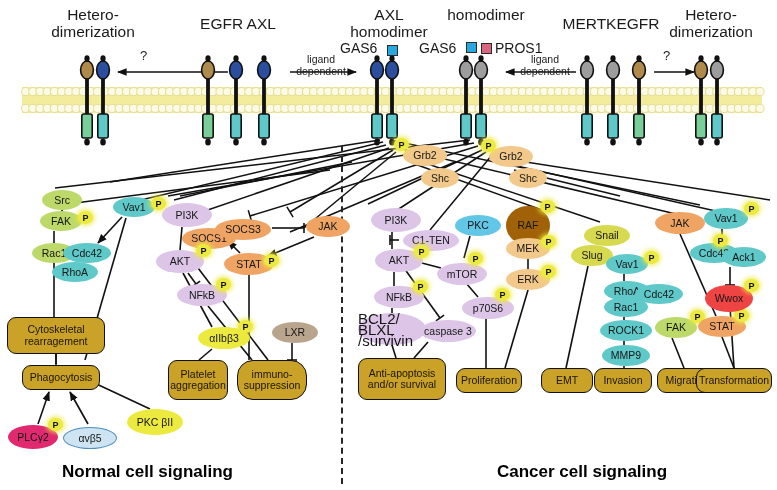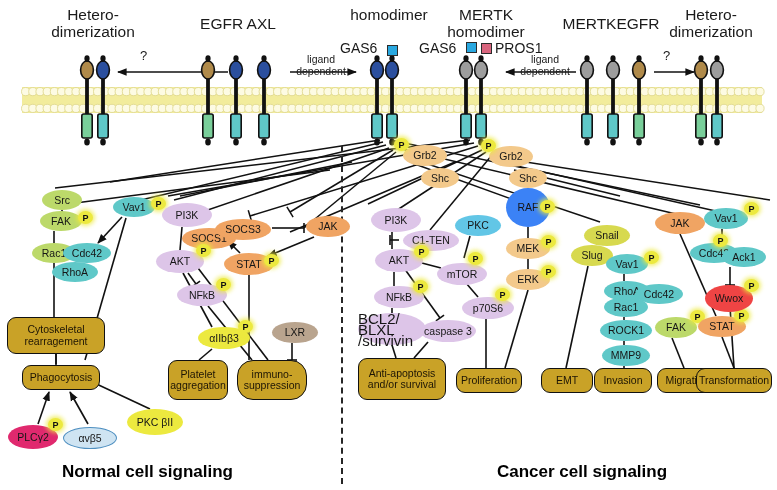--- a/index.html
+++ b/index.html
@@ -442,24 +442,24 @@
 
   <div id="headers-layer">
       <div class="hdr" style="left: 33px; top: 6px; width: 120px;">
         <div>Hetero-</div>
         <div>dimerization</div>
       </div>
       <div class="hdr" style="left: 178px; top: 15px; width: 120px;">
         <div>EGFR  AXL</div>
       </div>
       <div class="hdr" style="left: 330px; top: 6px; width: 118px;">
+        <div>AXL</div>
         <div>homodimer</div>
       </div>
       <div class="hdr" style="left: 427px; top: 6px; width: 118px;">
-        <div>MERTK</div>
         <div>homodimer</div>
       </div>
       <div class="hdr" style="left: 551px; top: 15px; width: 120px;">
         <div>MERTKEGFR</div>
       </div>
       <div class="hdr" style="left: 651px; top: 6px; width: 120px;">
         <div>Hetero-</div>
         <div>dimerization</div>
       </div>
     </div>
@@ -523,21 +523,21 @@
       <div class="pbadge" style="left: 414px; top: 245px;">P</div>
       <div class="node" style="left: 374px; top: 286px; width: 50px; height: 22px; background: rgb(221, 197, 232);">NFkB</div>
       <div class="pbadge" style="left: 413px; top: 280px;">P</div>
       <div class="node multi" style="left: 358px; top: 313px; width: 68px; height: 32px; background: rgb(221, 197, 232); font-size: 15px;">BCL2/ BLXL /survivin</div>
       <div class="node" style="left: 420px; top: 320px; width: 56px; height: 22px; background: rgb(221, 197, 232);">caspase 3</div>
       <div class="node" style="left: 455px; top: 215px; width: 46px; height: 21px; background: rgb(98, 198, 230);">PKC</div>
       <div class="node" style="left: 437px; top: 263px; width: 50px; height: 22px; background: rgb(221, 197, 232);">mTOR</div>
       <div class="pbadge" style="left: 468px; top: 252px;">P</div>
       <div class="node" style="left: 462px; top: 297px; width: 52px; height: 22px; background: rgb(221, 197, 232);">p70S6</div>
       <div class="pbadge" style="left: 495px; top: 288px;">P</div>
-      <div class="node" style="left: 506px; top: 188px; width: 44px; height: 39px; background: #3b82f6;">RAF</div>
+      <div class="node" style="left: 506px; top: 206px; width: 44px; height: 39px; background: #a16207;">RAF</div>
       <div class="pbadge" style="left: 540px; top: 200px;">P</div>
       <div class="node" style="left: 506px; top: 238px; width: 44px; height: 21px; background: rgb(243, 201, 139);">MEK</div>
       <div class="pbadge" style="left: 541px; top: 235px;">P</div>
       <div class="node" style="left: 506px; top: 269px; width: 44px; height: 21px; background: rgb(243, 201, 139);">ERK</div>
       <div class="pbadge" style="left: 541px; top: 265px;">P</div>
       <div class="node" style="left: 584px; top: 225px; width: 46px; height: 21px; background: rgb(215, 217, 79);">Snail</div>
       <div class="node" style="left: 571px; top: 245px; width: 42px; height: 21px; background: rgb(215, 217, 79);">Slug</div>
       <div class="node" style="left: 606px; top: 254px; width: 42px; height: 20px; background: rgb(95, 200, 200);">Vav1</div>
       <div class="pbadge" style="left: 644px; top: 251px;">P</div>
       <div class="node" style="left: 604px; top: 281px; width: 46px; height: 20px; background: rgb(95, 200, 200);">RhoA</div>

